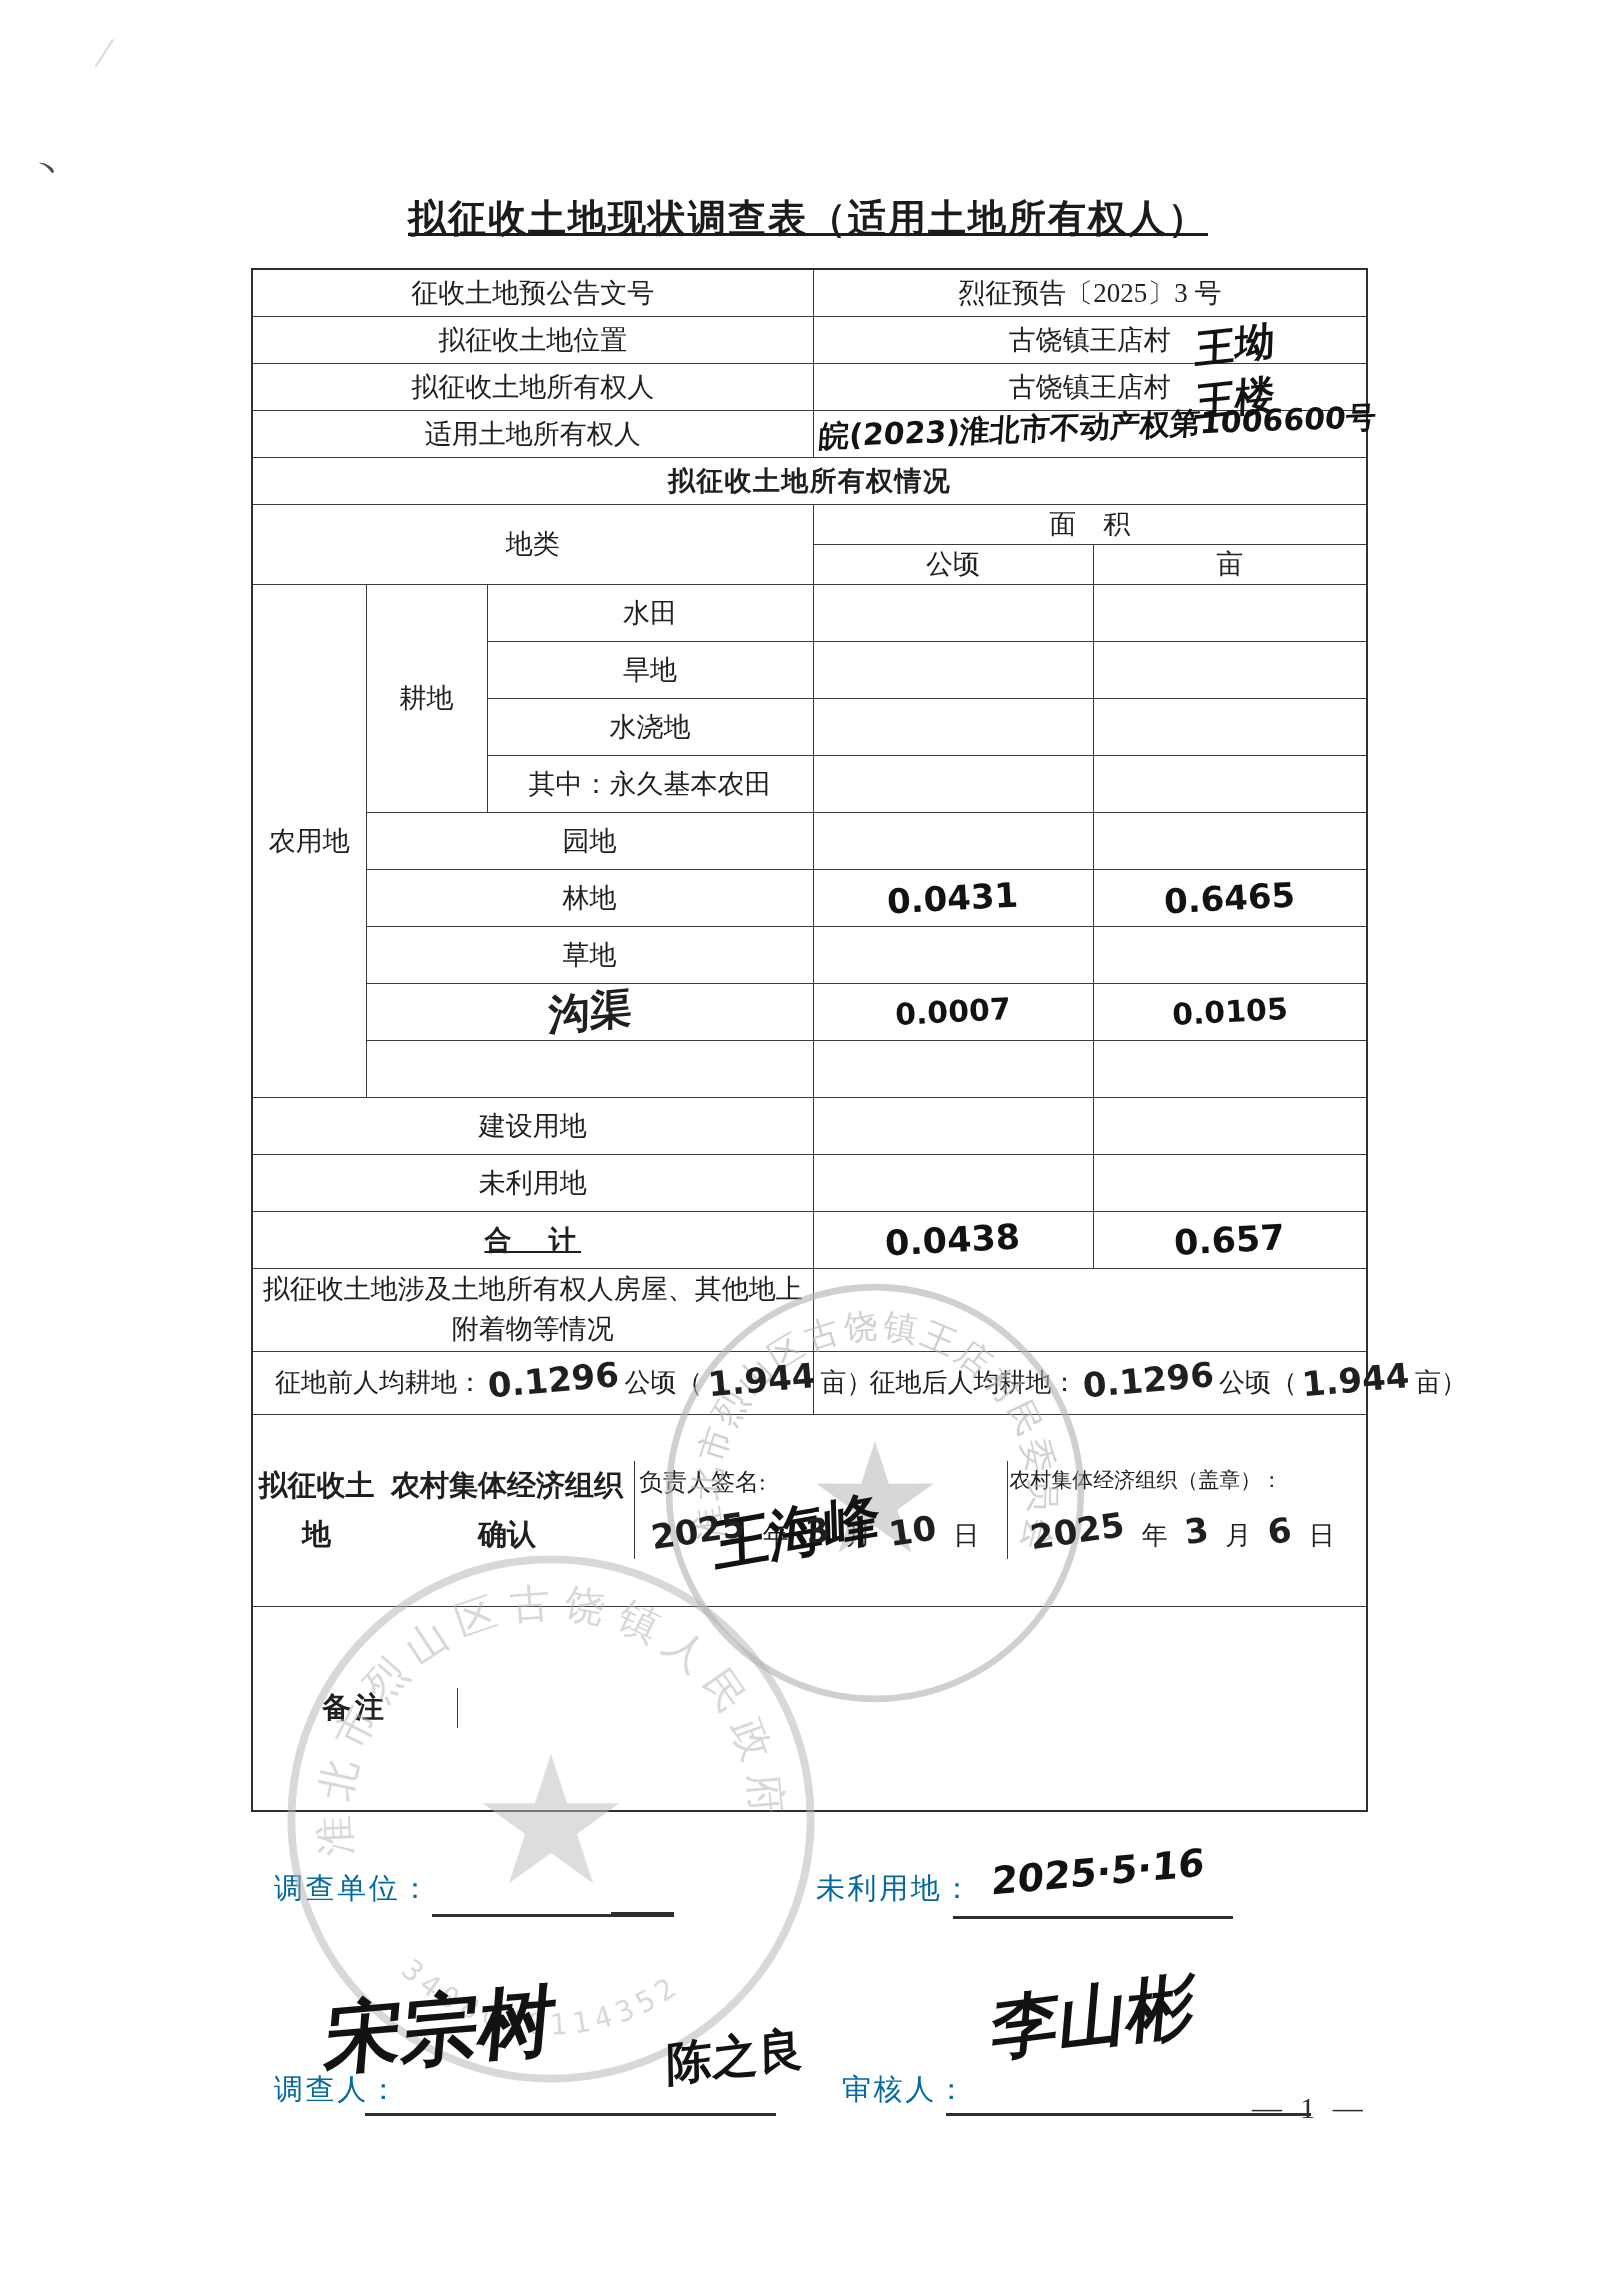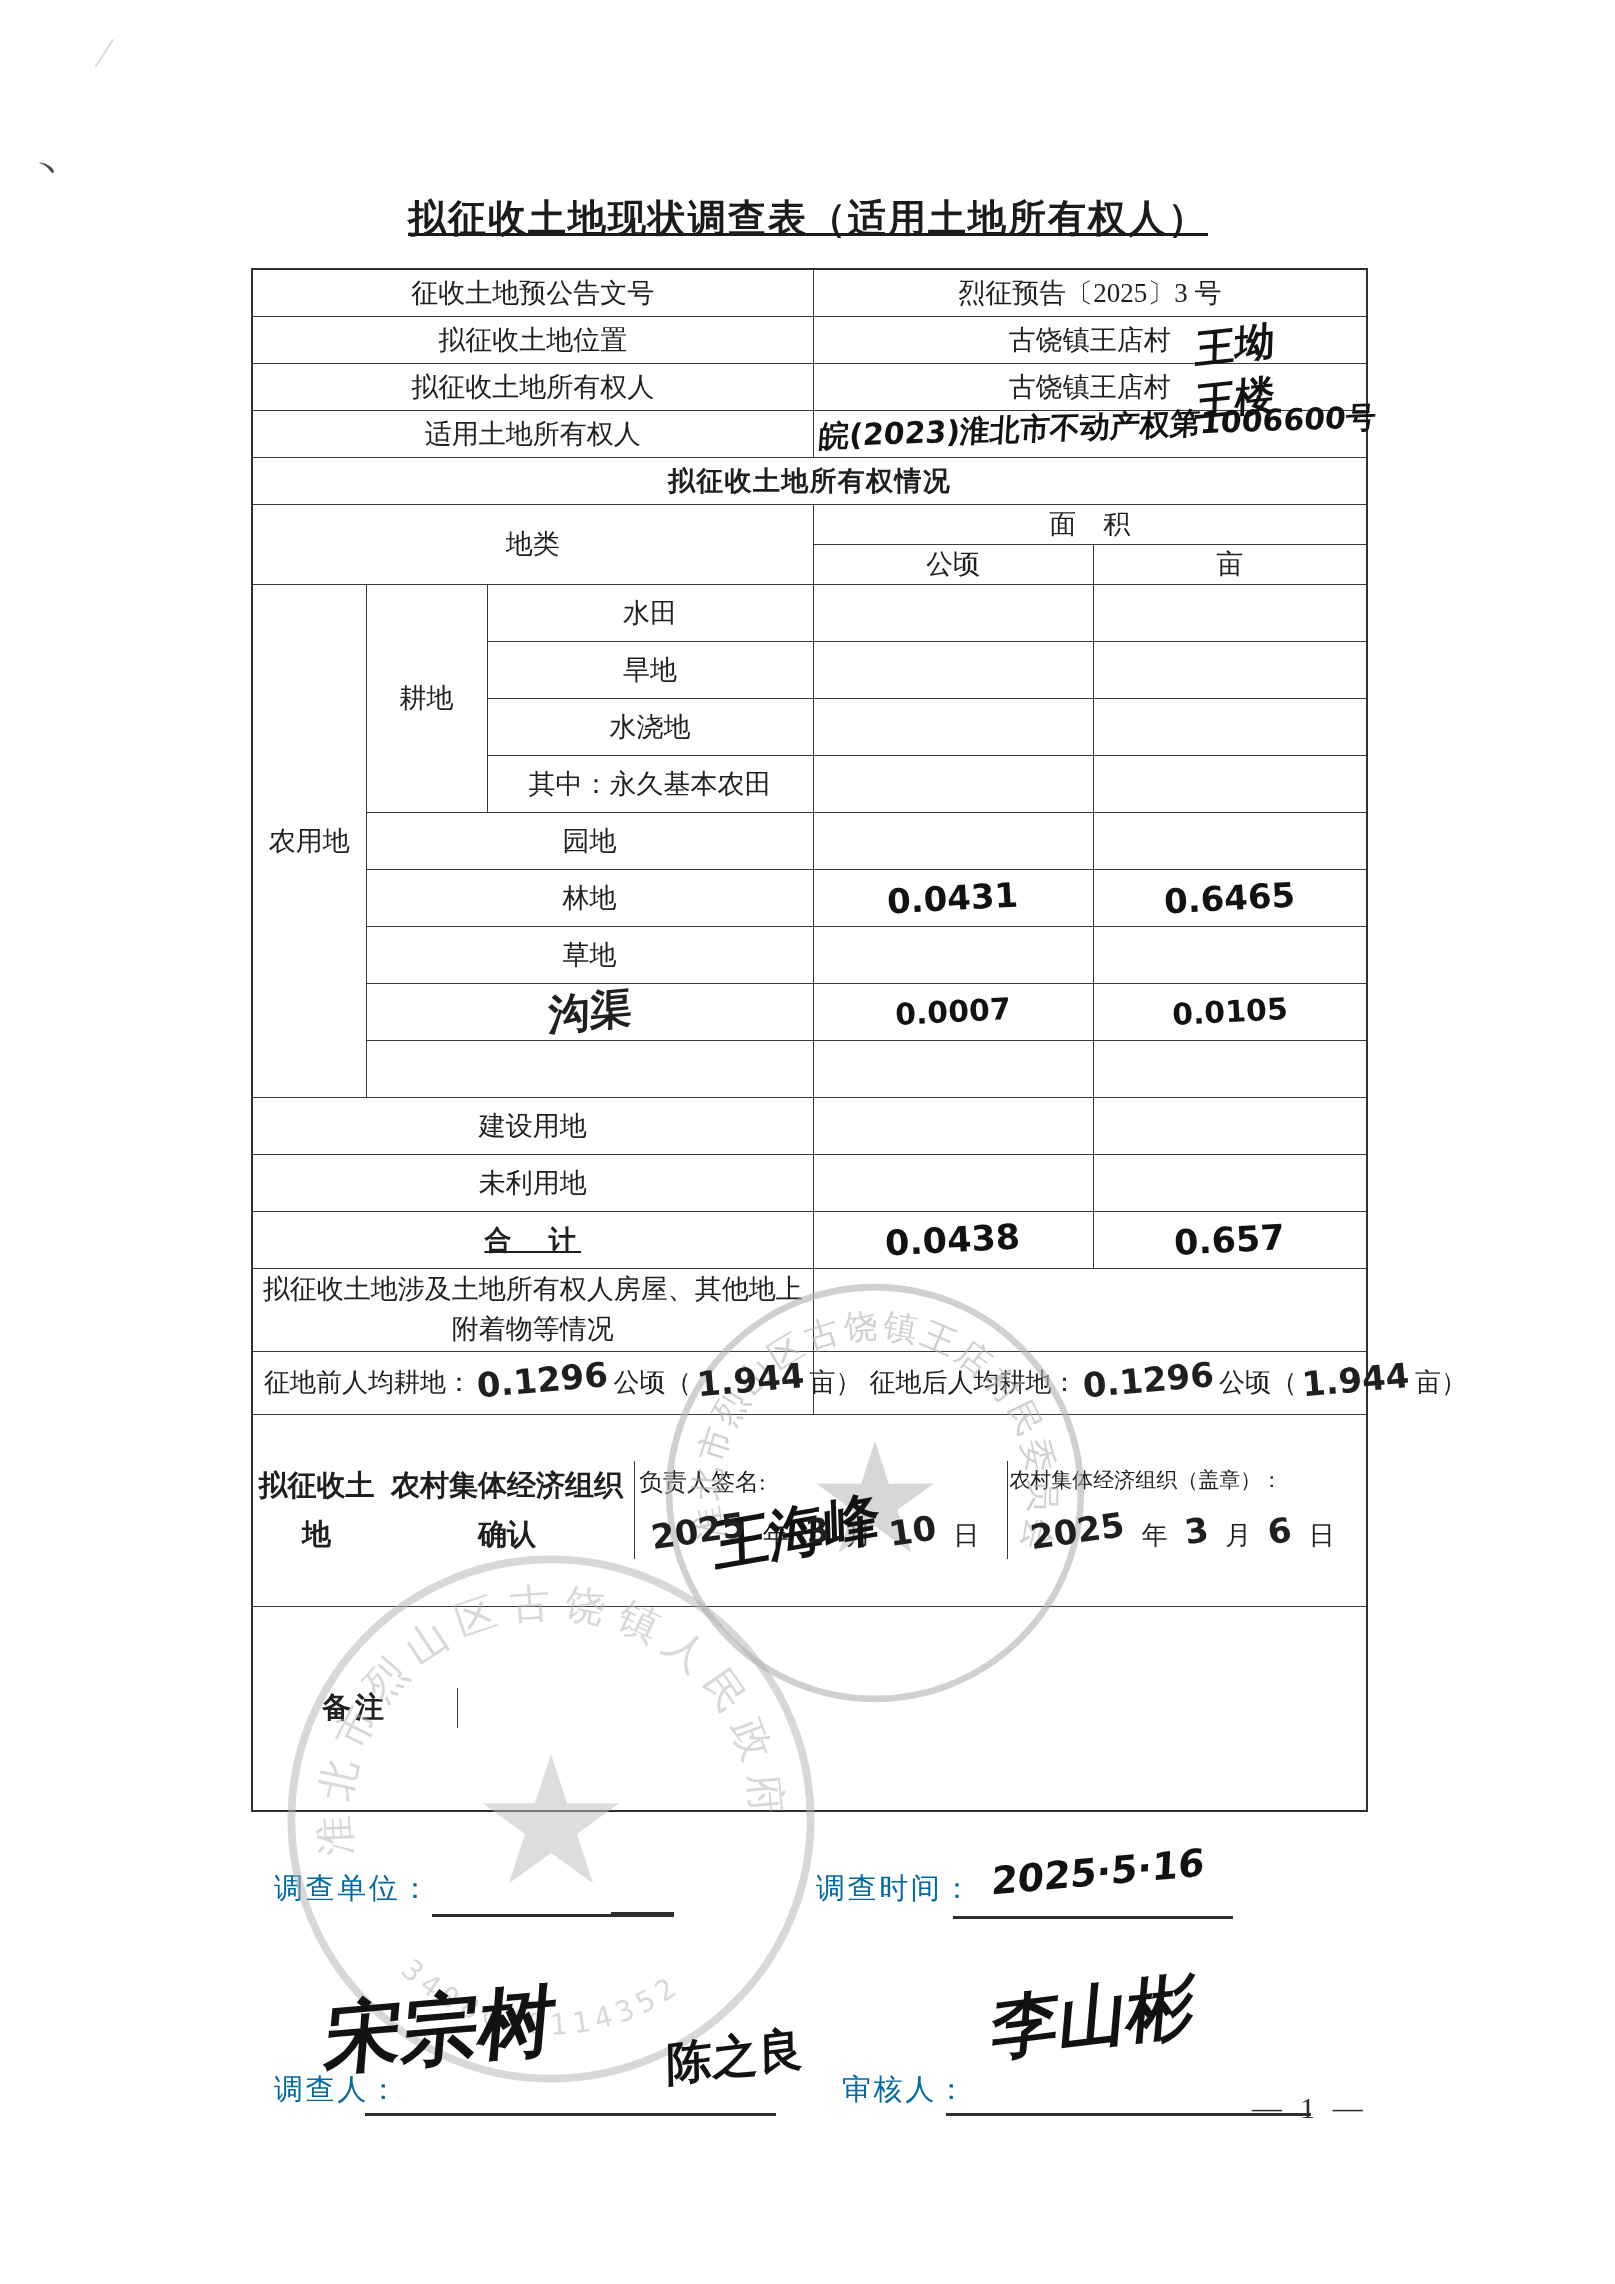--- a/index.html
+++ b/index.html
@@ -24,21 +24,21 @@
   .hw-loc{position:absolute;left:381px;top:1.3px;font-size:40px;transform:rotate(-6deg) skewX(-8deg);
           font-weight:bold;white-space:nowrap;}
   .hw-cert{position:absolute;left:5.2px;top:-3.9px;width:548px;font-size:30px;white-space:nowrap;
            transform:rotate(-2deg) skewX(-6deg);font-weight:bold;text-align:left;}
   .hwv{display:inline-block;font-family:"DejaVu Sans",sans-serif;color:#121212;
        font-size:33px;transform:rotate(-3deg);position:relative;z-index:40;font-weight:bold;}
   .hw-label{display:inline-block;font-family:"DejaVu Sans",sans-serif;font-size:42px;
             transform:rotate(-5deg) skewX(-6deg);font-weight:bold;position:relative;z-index:40;}
   .attach{line-height:1.45;font-size:27px;padding:3.9px 15.6px;}
   .pc-cell{text-align:left;}
-  .pc-inner{display:flex;align-items:center;padding-left:11px;font-size:26px;white-space:nowrap;}
+  .pc-inner{display:flex;align-items:center;padding-left:22px;font-size:26px;white-space:nowrap;}
   .pc-inner .hwn{display:inline-block;font-family:"DejaVu Sans",sans-serif;font-size:34px;
                  font-weight:bold;transform:rotate(-5deg) translateY(-3.3px);margin:0 5.2px;
                  position:relative;z-index:40;}
   .p0{padding:0;}
   .flexrow{display:flex;width:100%;height:100%;}
   .conf-left{width:381px;border-right:1.3px solid #3a3a3a;display:flex;flex-direction:row;
              justify-content:center;align-items:center;font-weight:bold;font-size:29px;line-height:1.7;}
   .conf-mid{width:372px;border-right:1.3px solid #3a3a3a;position:relative;text-align:left;}
   .conf-mid .slabel{position:absolute;left:3.9px;top:5.2px;font-size:24px;}
   .conf-sig{position:absolute;left:78px;top:34px;font-size:56px;font-weight:bold;
@@ -265,21 +265,21 @@
     </text>
     <text font-size="44" fill="#b2b2b2" font-family="DejaVu Sans Mono, monospace" letter-spacing="10">
       <textPath href="#gnum" startOffset="60">3408040114352</textPath>
     </text>
   </svg>
 
   <div class="footer-label" style="left:274px;top:1869px">调查单位：</div>
   <div class="uline" style="left:432px;top:1914px;width:240px;height:2.6px"></div>
   <div class="uline" style="left:611px;top:1912px;width:63px;height:4.6px"></div>
 
-  <div class="footer-label" style="left:816px;top:1869px">调查时间：</div>
+  <div class="footer-label" style="left:816px;top:1869px">未利用地：</div>
   <div class="uline" style="left:953px;top:1916px;width:280px;height:2.6px"></div>
   <div class="hw-free" style="left:991px;top:1850px;font-size:38px;transform:rotate(-5deg) skewX(-8deg)">2025·5·16</div>
 
   <div class="footer-label" style="left:274px;top:2070px">调查人：</div>
   <div class="uline" style="left:365px;top:2113px;width:411px;height:3.3px"></div>
   <div class="hw-free" style="left:325px;top:1979px;font-size:77px;transform:rotate(-5deg) skewX(-10deg)">宋宗树</div>
   <div class="hw-free" style="left:666px;top:2026px;font-size:46px;transform:rotate(-7deg) skewX(-6deg)">陈之良</div>
 
   <div class="footer-label" style="left:842px;top:2070px">审核人：</div>
   <div class="uline" style="left:946px;top:2113px;width:365px;height:3.3px"></div>

